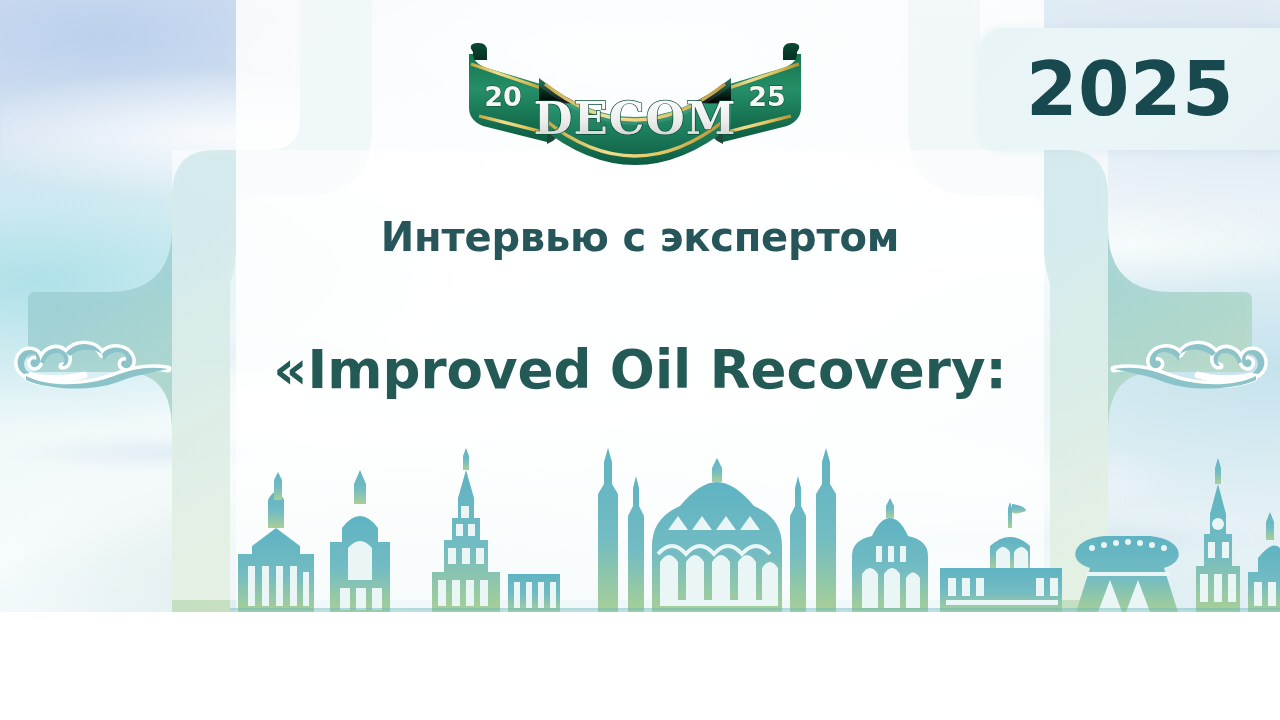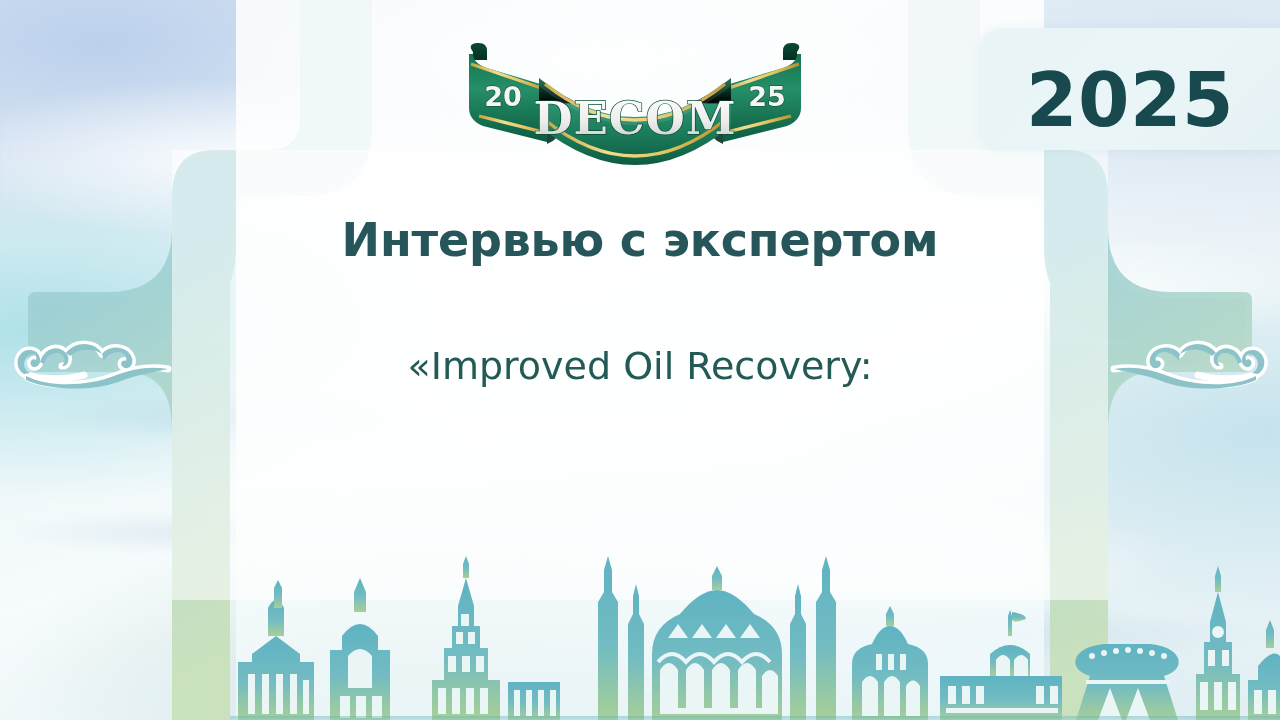--- a/index.html
+++ b/index.html
@@ -4,21 +4,21 @@
 <title>DECOM 2025 — Interview Slide</title>
 <style>
   html, body {
     margin: 0;
     padding: 0;
     background: #ffffff;
   }
   #slide {
     position: relative;
     width: 1280px;
-    height: 720px;
+    height: 612px;
     overflow: hidden;
     font-family: "Liberation Sans", "DejaVu Sans", sans-serif;
     background: #eab308;
   }
 
   
   .bg-base {
     position: absolute; inset: 0;
     background:
       radial-gradient(ellipse 60% 45% at 8% 6%,   rgba(176,199,232,.75) 0%, rgba(176,199,232,0) 62%),
@@ -70,45 +70,44 @@
   }
   .year-badge-text {
     position: absolute;
     left: 46px; top: 50%;
     transform: translateY(-50%);
     font-size: 74px;
     font-weight: 700;
     letter-spacing: .5px;
     color: #17494f;
     font-family: "DejaVu Sans", "Liberation Sans", sans-serif;
-    margin-top: 11px;
   }
 
   
   .logo { position: absolute; left: 455px; top: 30px; }
 
   
   .text-block {
     position: absolute;
     left: 195px; top: 215px;
     width: 890px;
     text-align: center;
   }
   .title-ru {
-    font-size: 46px;
+    font-size: 40px;
     font-weight: 700;
     color: #26565a;
     letter-spacing: -.2px;
     line-height: 1.12;
     font-family: "DejaVu Sans", "Liberation Sans", sans-serif;
   }
   .subtitle-en {
     margin-top: 72px;
-    font-size: 38px;
-    font-weight: 400;
+    font-size: 53px;
+    font-weight: 700;
     color: #235a56;
     line-height: 1.45;
     font-family: "DejaVu Sans", "Liberation Sans", sans-serif;
   }
   .subtitle-en .ln { display: block; }
 </style>
 </head>
 <body>
 
 <div id="slide">

